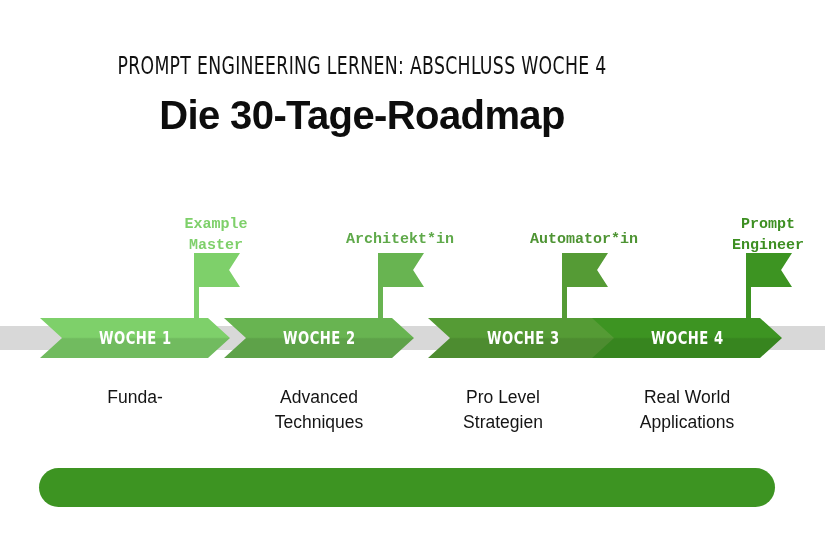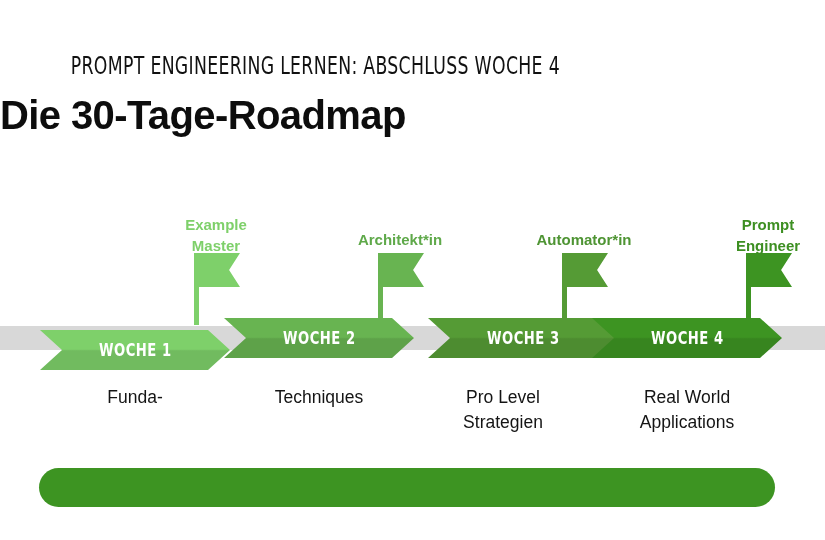--- a/index.html
+++ b/index.html
@@ -19,22 +19,23 @@
     position: absolute;
     inset: 0;
     width: 825px;
     height: 540px;
   }
 
   
   #header {
     position: absolute;
     top: 0;
-    left: 0;
+    left: 8px;
     width: 708px;
+    text-align: center;
   }
   #kicker {
     margin-top: 53px;
     font-family: "Liberation Sans Narrow", "DejaVu Sans Condensed", "Liberation Sans", sans-serif;
     font-size: 24px;
     font-weight: 500;
     letter-spacing: 0.4px;
     color: #111111;
     text-transform: uppercase;
     line-height: 1.1;
@@ -61,20 +62,21 @@
     height: 240px;
   }
 
   .milestone-label {
     position: absolute;
     text-align: center;
     font-size: 15px;
     font-weight: bold;
     line-height: 1.38;
     width: 150px;
+    font-family: Liberation Mono, monospace;
   }
 
   .flag {
     position: absolute;
     width: 46px;
     height: 72px;
   }
   .flag .pole {
     position: absolute;
     left: 0;
@@ -105,21 +107,20 @@
     position: absolute;
     top: 113px;
     height: 40px;
     clip-path: polygon(0 0, calc(100% - 22px) 0, 100% 50%, calc(100% - 22px) 100%, 0 100%, 22px 50%);
     display: flex;
     align-items: center;
     justify-content: center;
   }
   .chevron-first {
     clip-path: polygon(0 0, calc(100% - 22px) 0, 100% 50%, calc(100% - 22px) 100%, 0 100%, 22px 50%);
-    margin-top: 12px;
   }
   .chevron .wk-label {
     font-family: "Liberation Sans Narrow", "DejaVu Sans Condensed", "Liberation Sans", sans-serif;
     font-size: 17px;
     font-weight: bold;
     color: #ffffff;
     letter-spacing: 0.6px;
     text-transform: uppercase;
     transform: scaleX(0.86);
     white-space: nowrap;
@@ -178,20 +179,21 @@
           <span class="wk-label">WOCHE 2</span>
         </div>
         <div class="flag" style="left: 378px; top: 48px;">
           <div class="pole" style="background: rgb(104, 180, 81);"></div>
           <div class="pennant" style="background: rgb(104, 180, 81);"></div>
         </div>
         <div class="milestone-label" style="color: rgb(95, 169, 74); left: 325px; top: 25px;">
           <div>Architekt*in</div>
         </div>
         <div class="caption" style="left: 234px;">
+          <div>Advanced</div>
           <div>Techniques</div>
         </div>
         <div class="chevron" style="left: 428px; width: 190px; background: linear-gradient(rgb(85, 155, 53) 0%, rgb(85, 155, 53) 48%, rgb(77, 140, 48) 52%, rgb(77, 140, 48) 100%);">
           <span class="wk-label">WOCHE 3</span>
         </div>
         <div class="flag" style="left: 562px; top: 48px;">
           <div class="pole" style="background: rgb(85, 155, 53);"></div>
           <div class="pennant" style="background: rgb(85, 155, 53);"></div>
         </div>
         <div class="milestone-label" style="color: rgb(78, 148, 51); left: 509px; top: 25px;">

